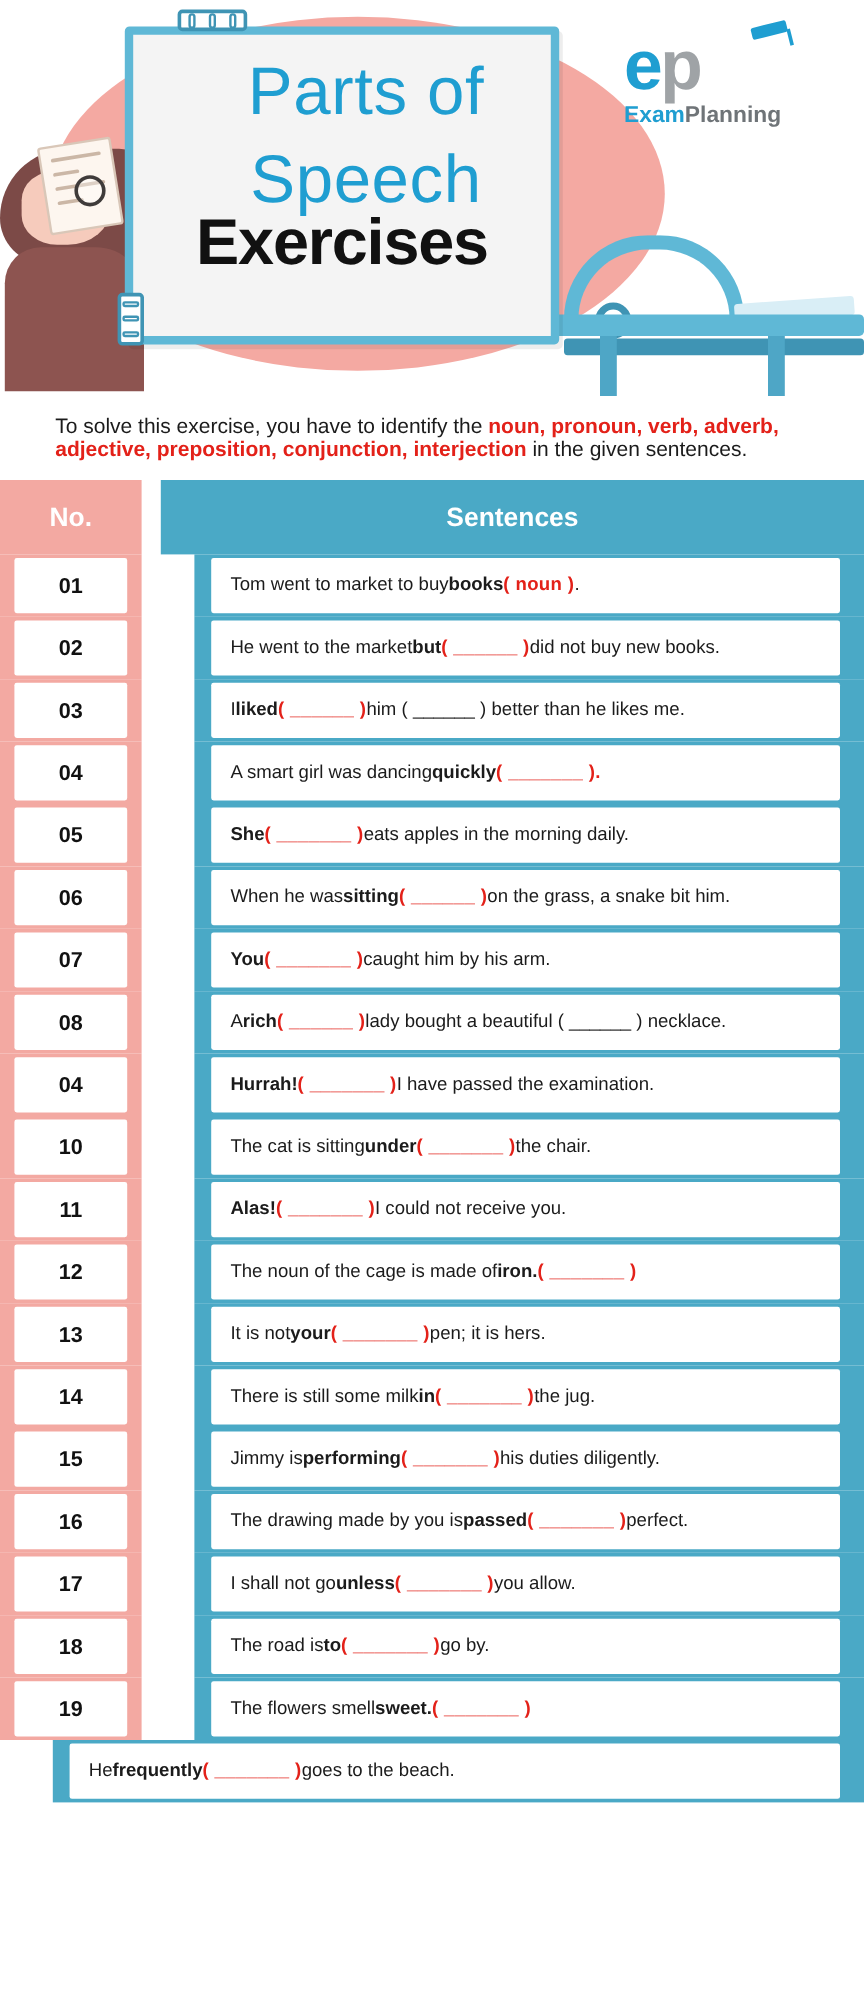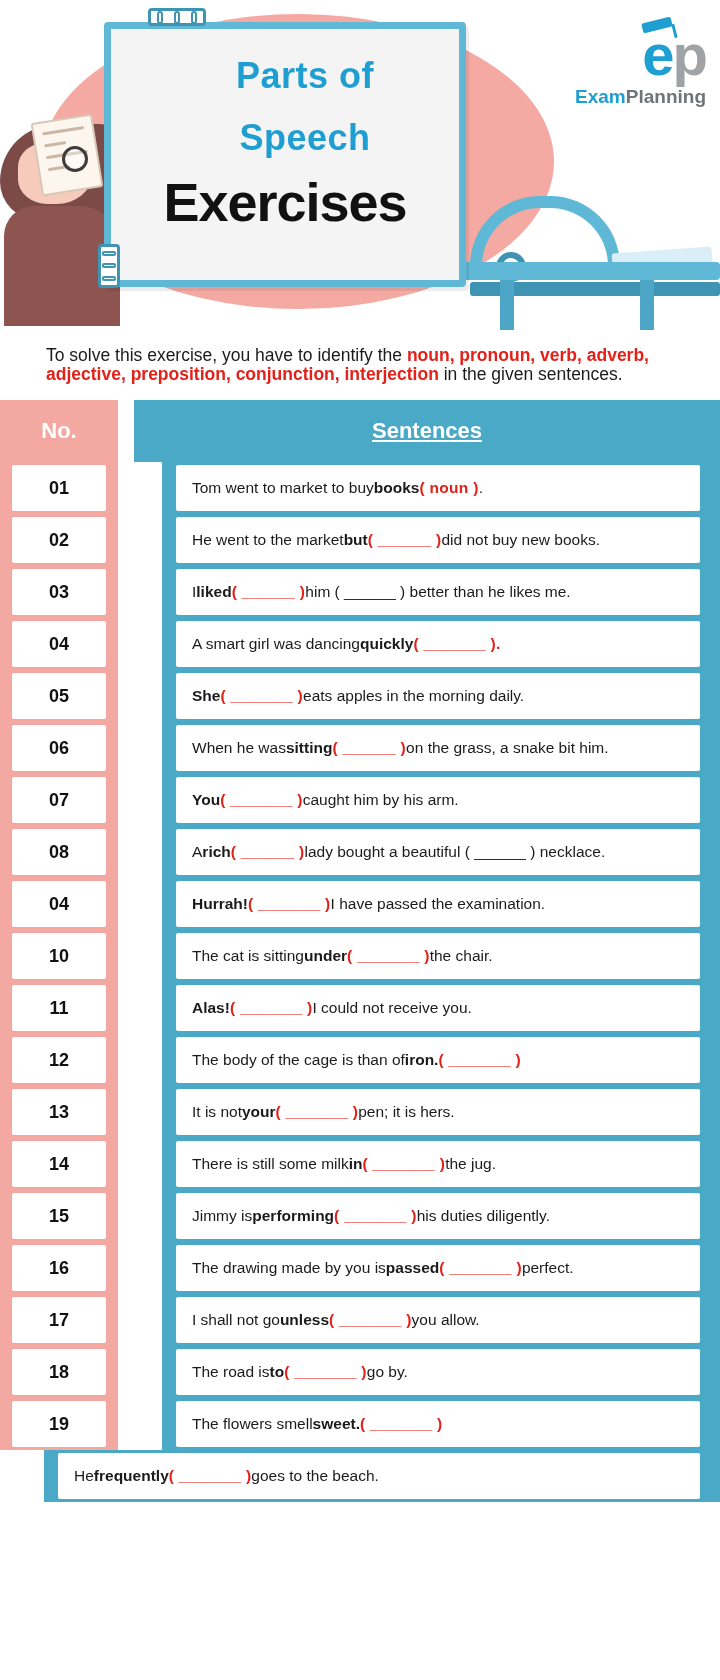--- a/index.html
+++ b/index.html
@@ -200,45 +200,45 @@
     border: 2px solid #3f94b4;
     border-radius: 2px;
   }
 
   .board-title {
     position: absolute;
     left: 0; right: 0;
     top: 16px;
     text-align: center;
     color: #1f9ed1;
-    font-size: 36px;
+    font-size: 56px;
     line-height: 62px;
-    font-weight: 700;
+    font-weight: 400;
     letter-spacing: 0.5px;
     padding-left: 40px;
   }
-  .board-title .l2 { display: block; }
+  .board-title .l2 { display: block; margin-top: 11px; }
   .board-sub {
     position: absolute;
     left: 0; right: 0;
     top: 142px;
     text-align: center;
     color: #111111;
     font-size: 54px;
     font-weight: 700;
     letter-spacing: -1px;
   }
 
   
   .logo {
     position: absolute;
-    right: 14px;
+    right: 30px;
     top: 26px;
     width: 170px;
-    text-align: right;
+    text-align: left;
   }
   .logo-mark {
     position: relative;
     height: 58px;
     color: #1f9ed1;
     font-size: 58px;
     line-height: 58px;
     font-weight: 700;
     letter-spacing: -2px;
   }
@@ -306,21 +306,20 @@
   }
   .th-sent {
     flex: 1;
     background: #4aa9c6;
     color: #ffffff;
     font-size: 22px;
     font-weight: 700;
     display: flex;
     align-items: center;
     justify-content: center;
-    text-decoration: underline;
   }
   .row {
     display: flex;
     height: 52px;
   }
   .cell-no {
     width: 118px;
     background: #f3a9a2;
     display: flex;
     align-items: center;
@@ -568,21 +567,21 @@
             <span> I could not receive you.</span>
           </div>
         </div>
       </div>
       <div class="row">
         <div class="cell-no">
           <div class="cell-no-inner">12</div>
         </div>
         <div class="cell-sent">
           <div class="cell-sent-inner">
-            <span>The body of the cage is than of </span>
+            <span>The noun of the cage is made of </span>
             <b>iron.</b> 
             <span class="blank">( _______ )</span>
           </div>
         </div>
       </div>
       <div class="row">
         <div class="cell-no">
           <div class="cell-no-inner">13</div>
         </div>
         <div class="cell-sent">

